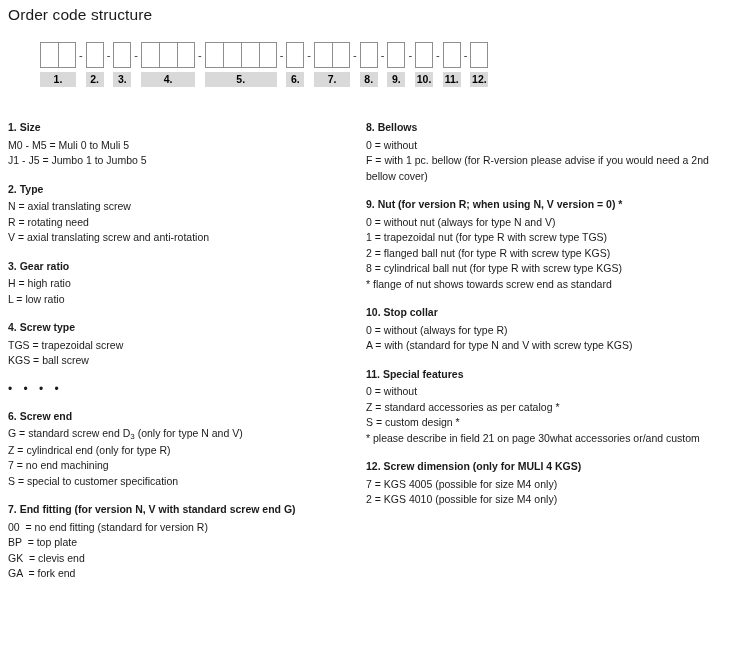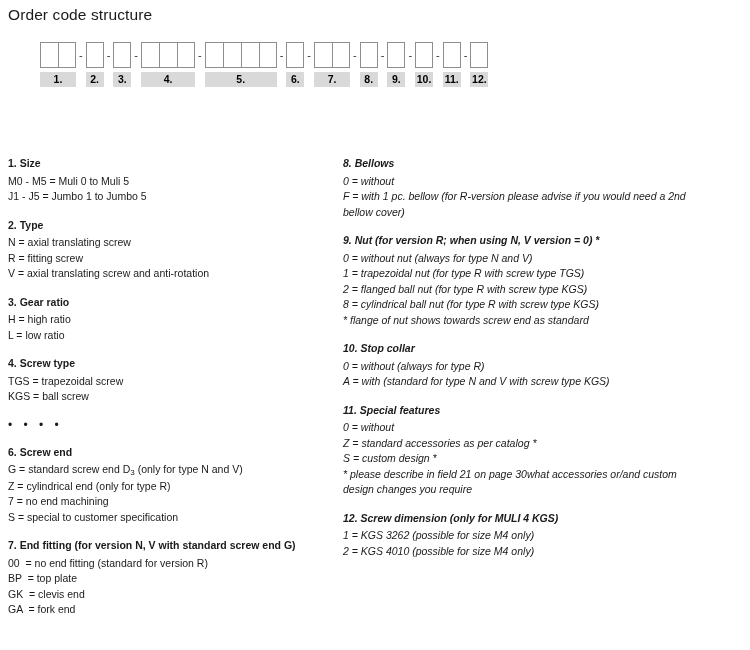--- a/index.html
+++ b/index.html
@@ -78,30 +78,28 @@
     height: 26px;
     display: flex;
     align-items: center;
   }
   
   .col {
     position: absolute;
     top: 120px;
     font-size: 10.5px;
     line-height: 15.5px;
-    margin-top: 36px;
   }
   .col-left {
     left: 8px;
     width: 330px;
   }
   .col-right {
-    left: 343px;
+    left: 366px;
     width: 380px;
-    font-style: italic;
   }
   .block {
     margin-bottom: 13px;
   }
   .block-head {
     font-weight: bold;
     font-size: 10.5px;
     margin-bottom: 2px;
   }
   .line {
@@ -222,21 +220,21 @@
 
   <div class="col col-left">
       <div class="block">
         <div class="block-head">1. Size</div>
         <div class="line">M0 - M5 = Muli 0 to Muli 5</div>
         <div class="line">J1 - J5 = Jumbo 1 to Jumbo 5</div>
       </div>
       <div class="block">
         <div class="block-head">2. Type</div>
         <div class="line">N = axial translating screw</div>
-        <div class="line">R = fitting screw</div>
+        <div class="line">R = rotating need</div>
         <div class="line">V = axial translating screw and anti-rotation</div>
       </div>
       <div class="block">
         <div class="block-head">3. Gear ratio</div>
         <div class="line">H = high ratio</div>
         <div class="line">L = low ratio</div>
       </div>
       <div class="block">
         <div class="block-head">4. Screw type</div>
         <div class="line">TGS = trapezoidal screw</div>
@@ -279,22 +277,21 @@
         <div class="block-head">10. Stop collar</div>
         <div class="line">0 = without (always for type R)</div>
         <div class="line">A = with (standard for type N and V with screw type KGS)</div>
       </div>
       <div class="block">
         <div class="block-head">11. Special features</div>
         <div class="line">0 = without</div>
         <div class="line">Z = standard accessories as per catalog *</div>
         <div class="line">S = custom design *</div>
         <div class="line">* please describe in field 21 on page 30what accessories or/and custom</div>
-        <div class="line">design changes you require</div>
       </div>
       <div class="block">
         <div class="block-head">12. Screw dimension (only for MULI 4 KGS)</div>
-        <div class="line">1 = KGS 3262 (possible for size M4 only)</div>
+        <div class="line">7 = KGS 4005 (possible for size M4 only)</div>
         <div class="line">2 = KGS 4010 (possible for size M4 only)</div>
       </div>
     </div>
 
 </div>
 
 </body></html>

